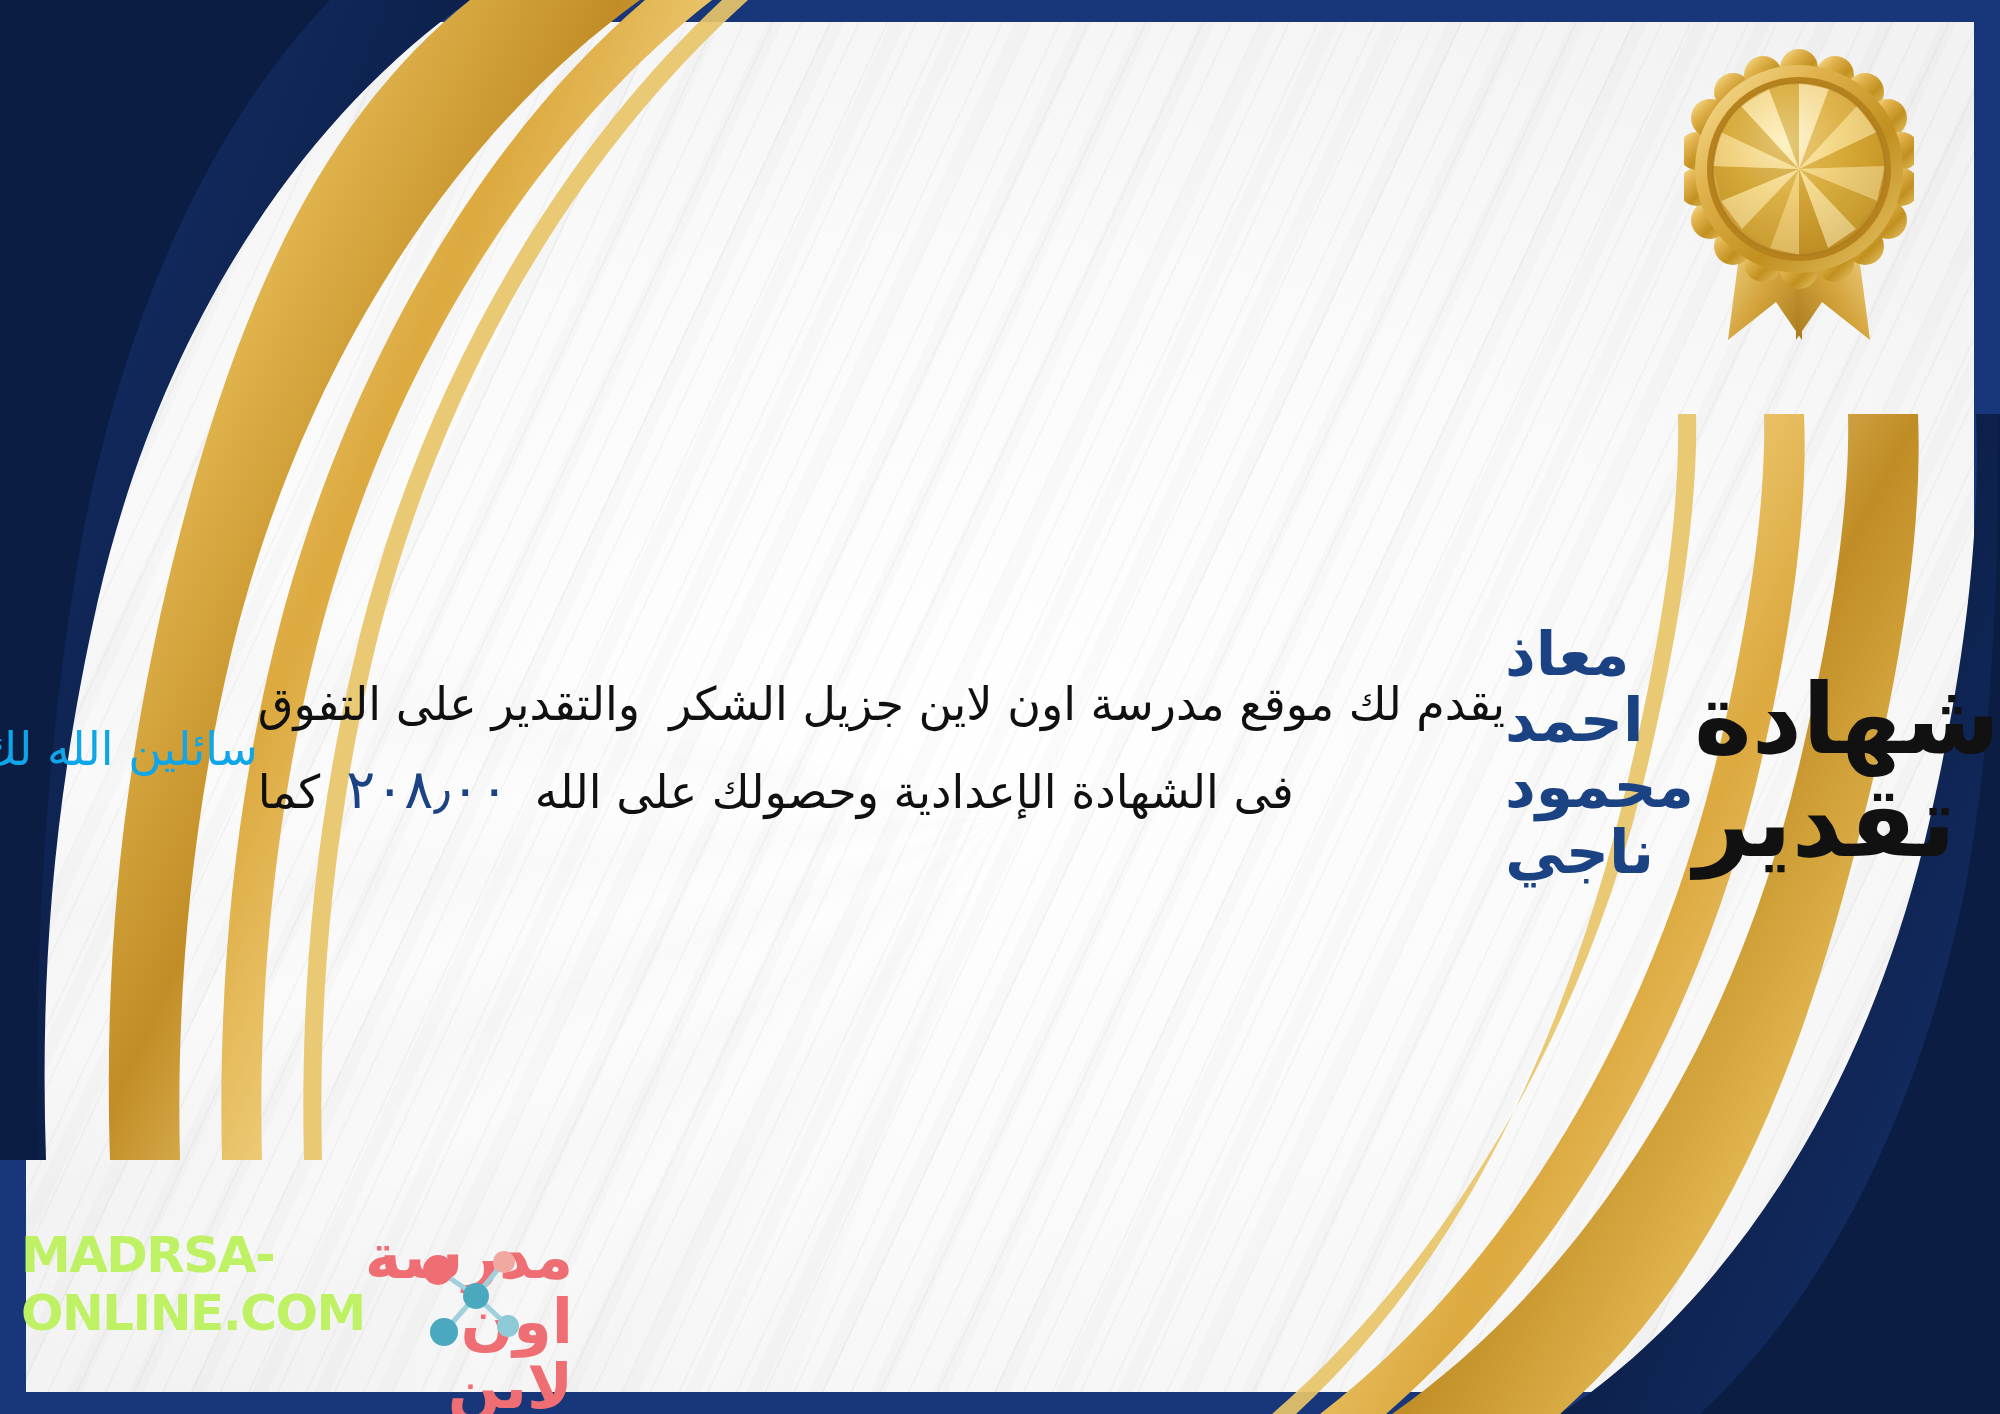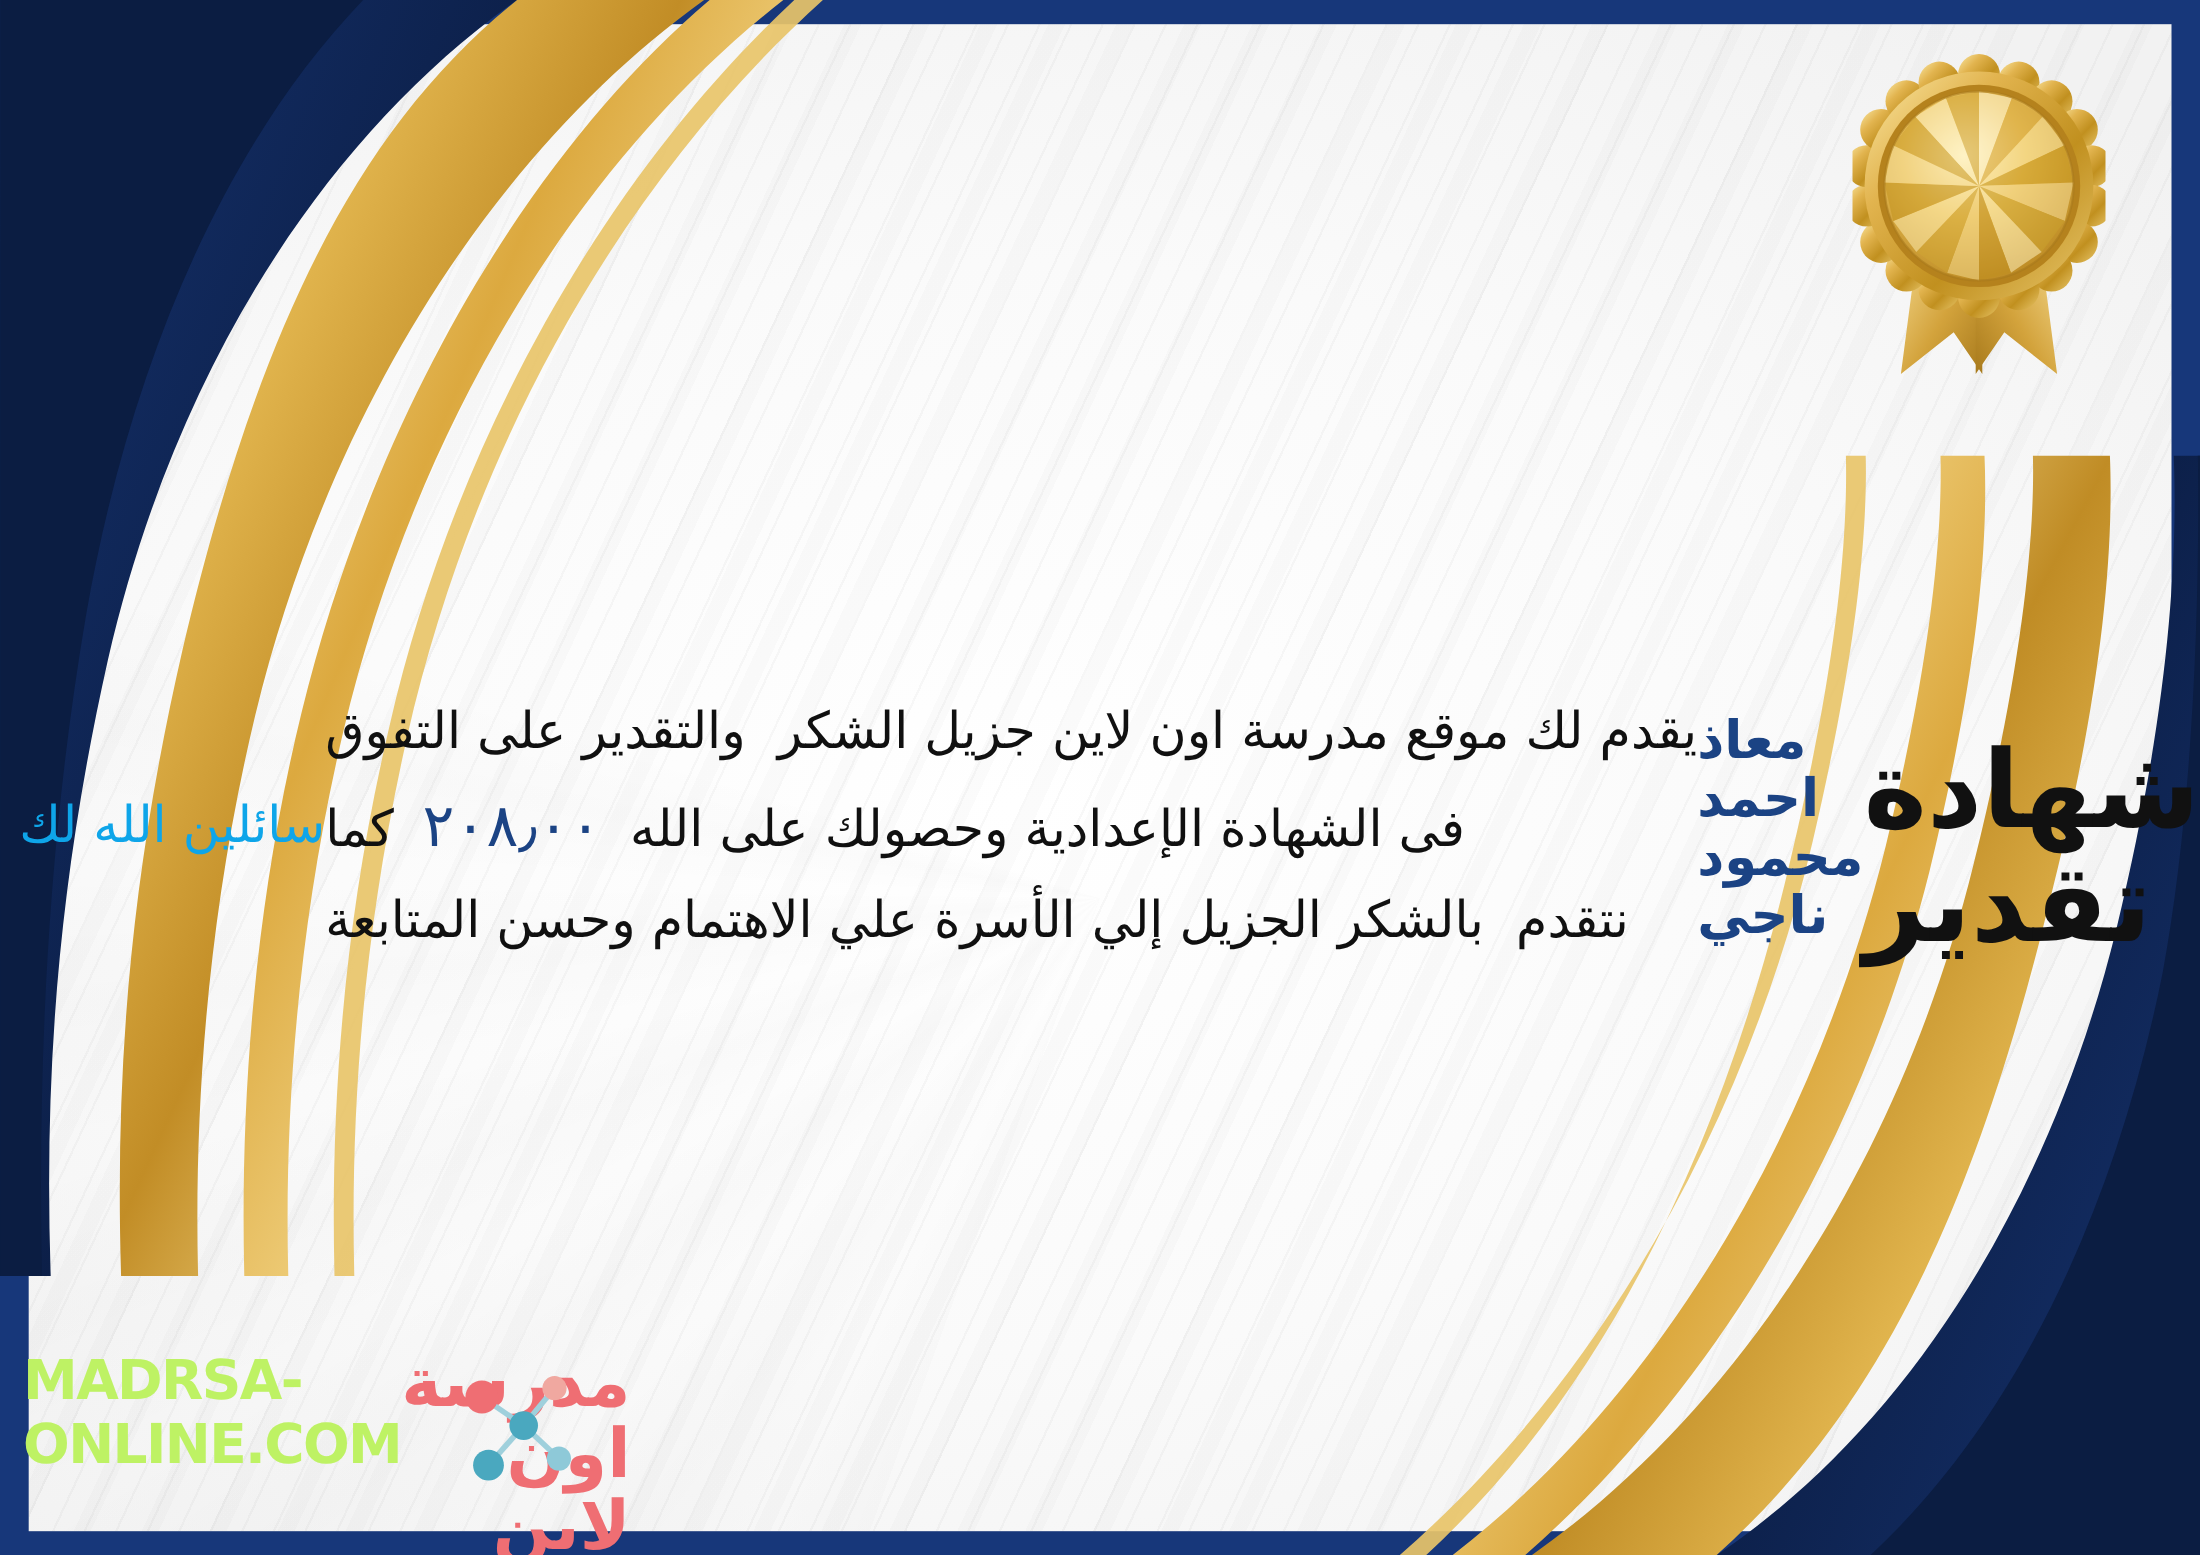--- a/index.html
+++ b/index.html
@@ -70,21 +70,21 @@
     font-size:98px;
     font-weight:700;
     color:#111111;
     letter-spacing:0px;
     line-height:1.05;
     direction:rtl;
   }
 
   #recipient-name {
     margin-top:92px;
-    font-size:48px;
+    font-size:60px;
     font-weight:700;
     color:#1b4384;
     direction:rtl;
     line-height:1.1;
   }
 
   #body-block {
     margin-top:88px;
     width:1880px;
     direction:rtl;
@@ -294,21 +294,20 @@
 
   <div id="content">
 
     <div id="title">شهادة تقدير</div>
 
     <div id="recipient-name">معاذ احمد محمود ناجي</div>
 
     <div id="body-block">
       <span class="line">يقدم لك موقع مدرسة اون لاين جزيل الشكر  والتقدير على التفوق</span>
       <span class="line"><span>فى الشهادة الإعدادية وحصولك على الله</span><span class="score">٢٠٨٫٠٠</span><span>كما</span></span>
-      <span class="line">نتقدم  بالشكر الجزيل إلي الأسرة علي الاهتمام وحسن المتابعة</span>
     </div>
 
     <div id="closing-line">سائلين الله لك التوفيق  والنجاح</div>
   </div>
 
   <div id="brand-logo">
     <div id="brand-ar">مدرسة اون لاين</div>
     <div id="brand-en">MADRSA-ONLINE.COM</div>
     <svg id="brand-mark" viewBox="0 0 120 120">
       <line x1="34" y1="30" x2="72" y2="56" stroke="#9fd0dc" stroke-width="5"></line>

